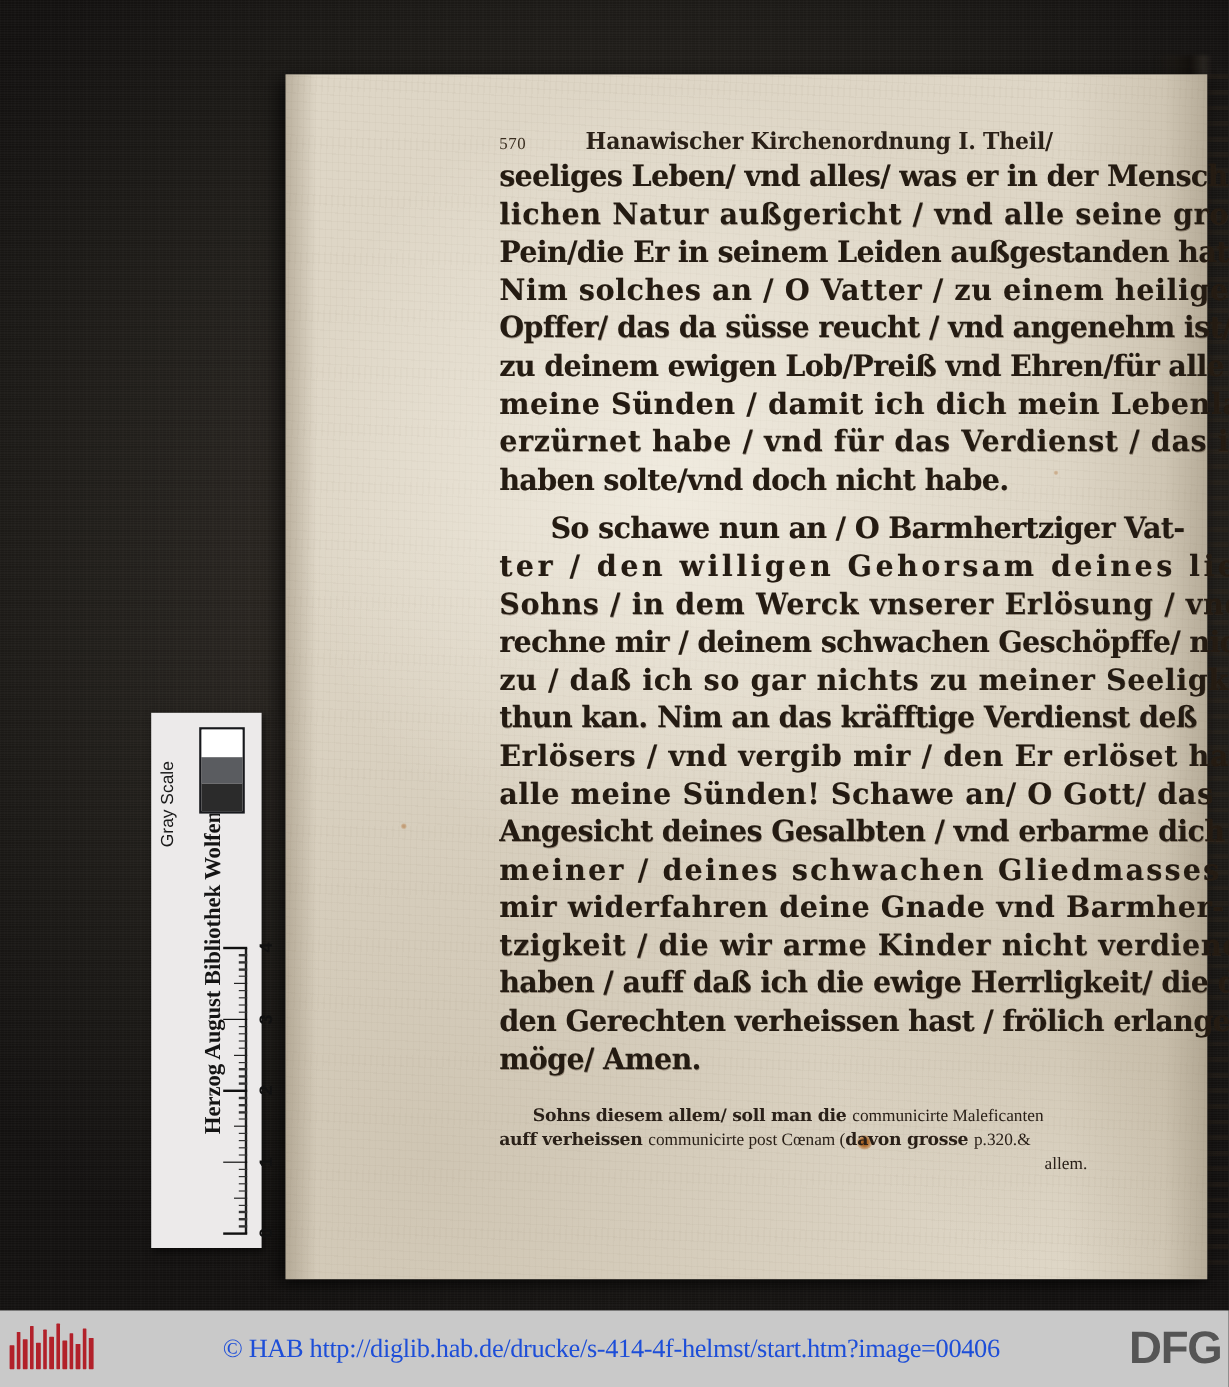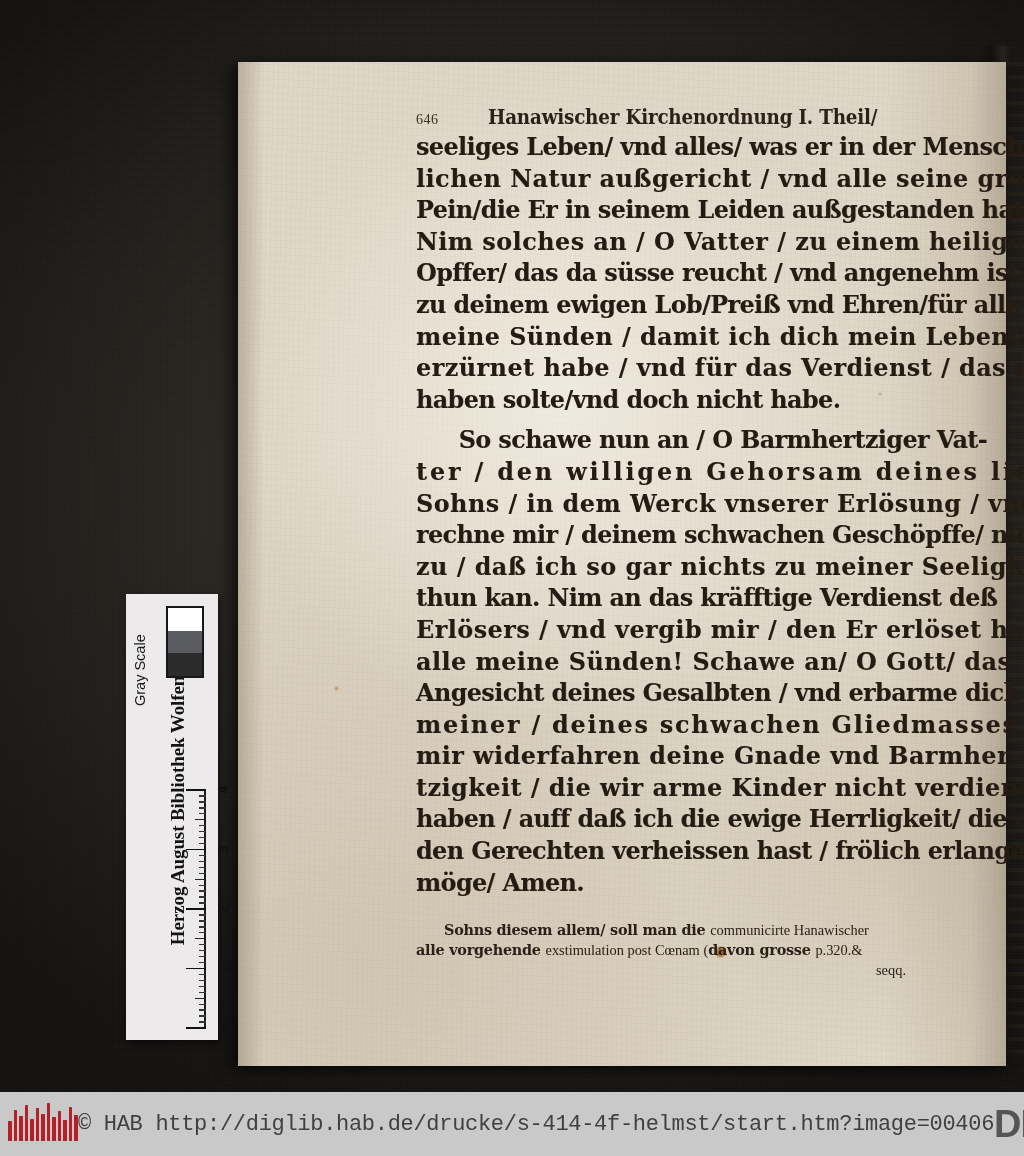--- a/index.html
+++ b/index.html
@@ -234,23 +234,23 @@
     margin-left: 8px;
     display: flex; align-items: flex-end; gap: 2px;
     padding-bottom: 5px;
   }
   #hab-logo i {
     display: block; width: 4px; background: #b2212a; border-radius: .5px;
   }
   #footer-url {
     flex: 1;
     text-align: center;
-    font-family: Liberation Mono, monospace;
+    font-family: Liberation Serif, serif;
     font-size: 22px;
-    color: #404040;
+    color: #1d4ed8;
     letter-spacing: -.3px;
     white-space: nowrap;
   }
   #dfg-logo {
     flex: none;
     margin-right: 6px;
     font-family: "Liberation Sans", sans-serif;
     font-weight: bold;
     font-size: 38px;
     letter-spacing: -1px;
@@ -275,21 +275,21 @@
     <div id="page-edge-tone"></div>
     <div id="page-gutter-tone"></div>
 
     <div class="foxing" style="left:476px; top:884px; width:13px; height:12px;"></div>
     <div class="foxing" style="left:96px; top:624px; width:5px; height:5px; opacity:.45;"></div>
     <div class="foxing" style="left:640px; top:330px; width:4px; height:4px; opacity:.35;"></div>
 
     <div id="text-block">
 
       <div class="running-head">
-        <span class="folio">646</span>
+        <span class="folio">570</span>
         <span class="head-title">Hanawischer Kirchenordnung I. Theil/</span>
       </div>
 
       <div>
         <div class="body-line">seeliges Leben/ vnd alles/ was er in der Mensch-</div>
         <div class="body-line wide">lichen Natur außgericht / vnd alle seine grosse</div>
         <div class="body-line">Pein/die Er in seinem Leiden außgestanden hat:</div>
         <div class="body-line wide">Nim solches an / O Vatter / zu einem heiligen</div>
         <div class="body-line">Opffer/ das da süsse reucht / vnd angenehm ist/</div>
         <div class="body-line">zu deinem ewigen Lob/Preiß vnd Ehren/für alle</div>
@@ -313,27 +313,27 @@
         <div class="body-line wider">meiner / deines schwachen Gliedmasses : Laß</div>
         <div class="body-line wide">mir widerfahren deine Gnade vnd Barmher-</div>
         <div class="body-line wide">tzigkeit / die wir arme Kinder nicht verdienet</div>
         <div class="body-line">haben / auff daß ich die ewige Herrligkeit/ die du</div>
         <div class="body-line">den Gerechten verheissen hast / frölich erlangen</div>
         <div class="body-line">möge/ Amen.</div>
       </div>
 
       <div id="footnote">
         <div class="fn-line indent">
-          <span class="frak">Sohns diesem allem/ soll man die </span><span class="rom">communicirte Hanawischer</span>
+          <span class="frak">Sohns diesem allem/ soll man die </span><span class="rom">communicirte Maleficanten</span>
         </div>
         <div class="fn-line">
-          <span class="frak">alle vorgehende </span><span class="rom">exstimulation post Cœnam (</span><span class="frak">davon grosse </span><span class="rom">p.320.&amp;</span>
+          <span class="frak">auff verheissen </span><span class="rom">communicirte post Cœnam (</span><span class="frak">davon grosse </span><span class="rom">p.320.&amp;</span>
         </div>
         <div class="fn-line right">
-          <span class="rom">seqq.</span>
+          <span class="rom">allem.</span>
         </div>
       </div>
 
     </div>
   </div>
 
   <div id="calib-card">
 
     <div id="calib-label">Herzog August Bibliothek Wolfenbüttel</div>
 

